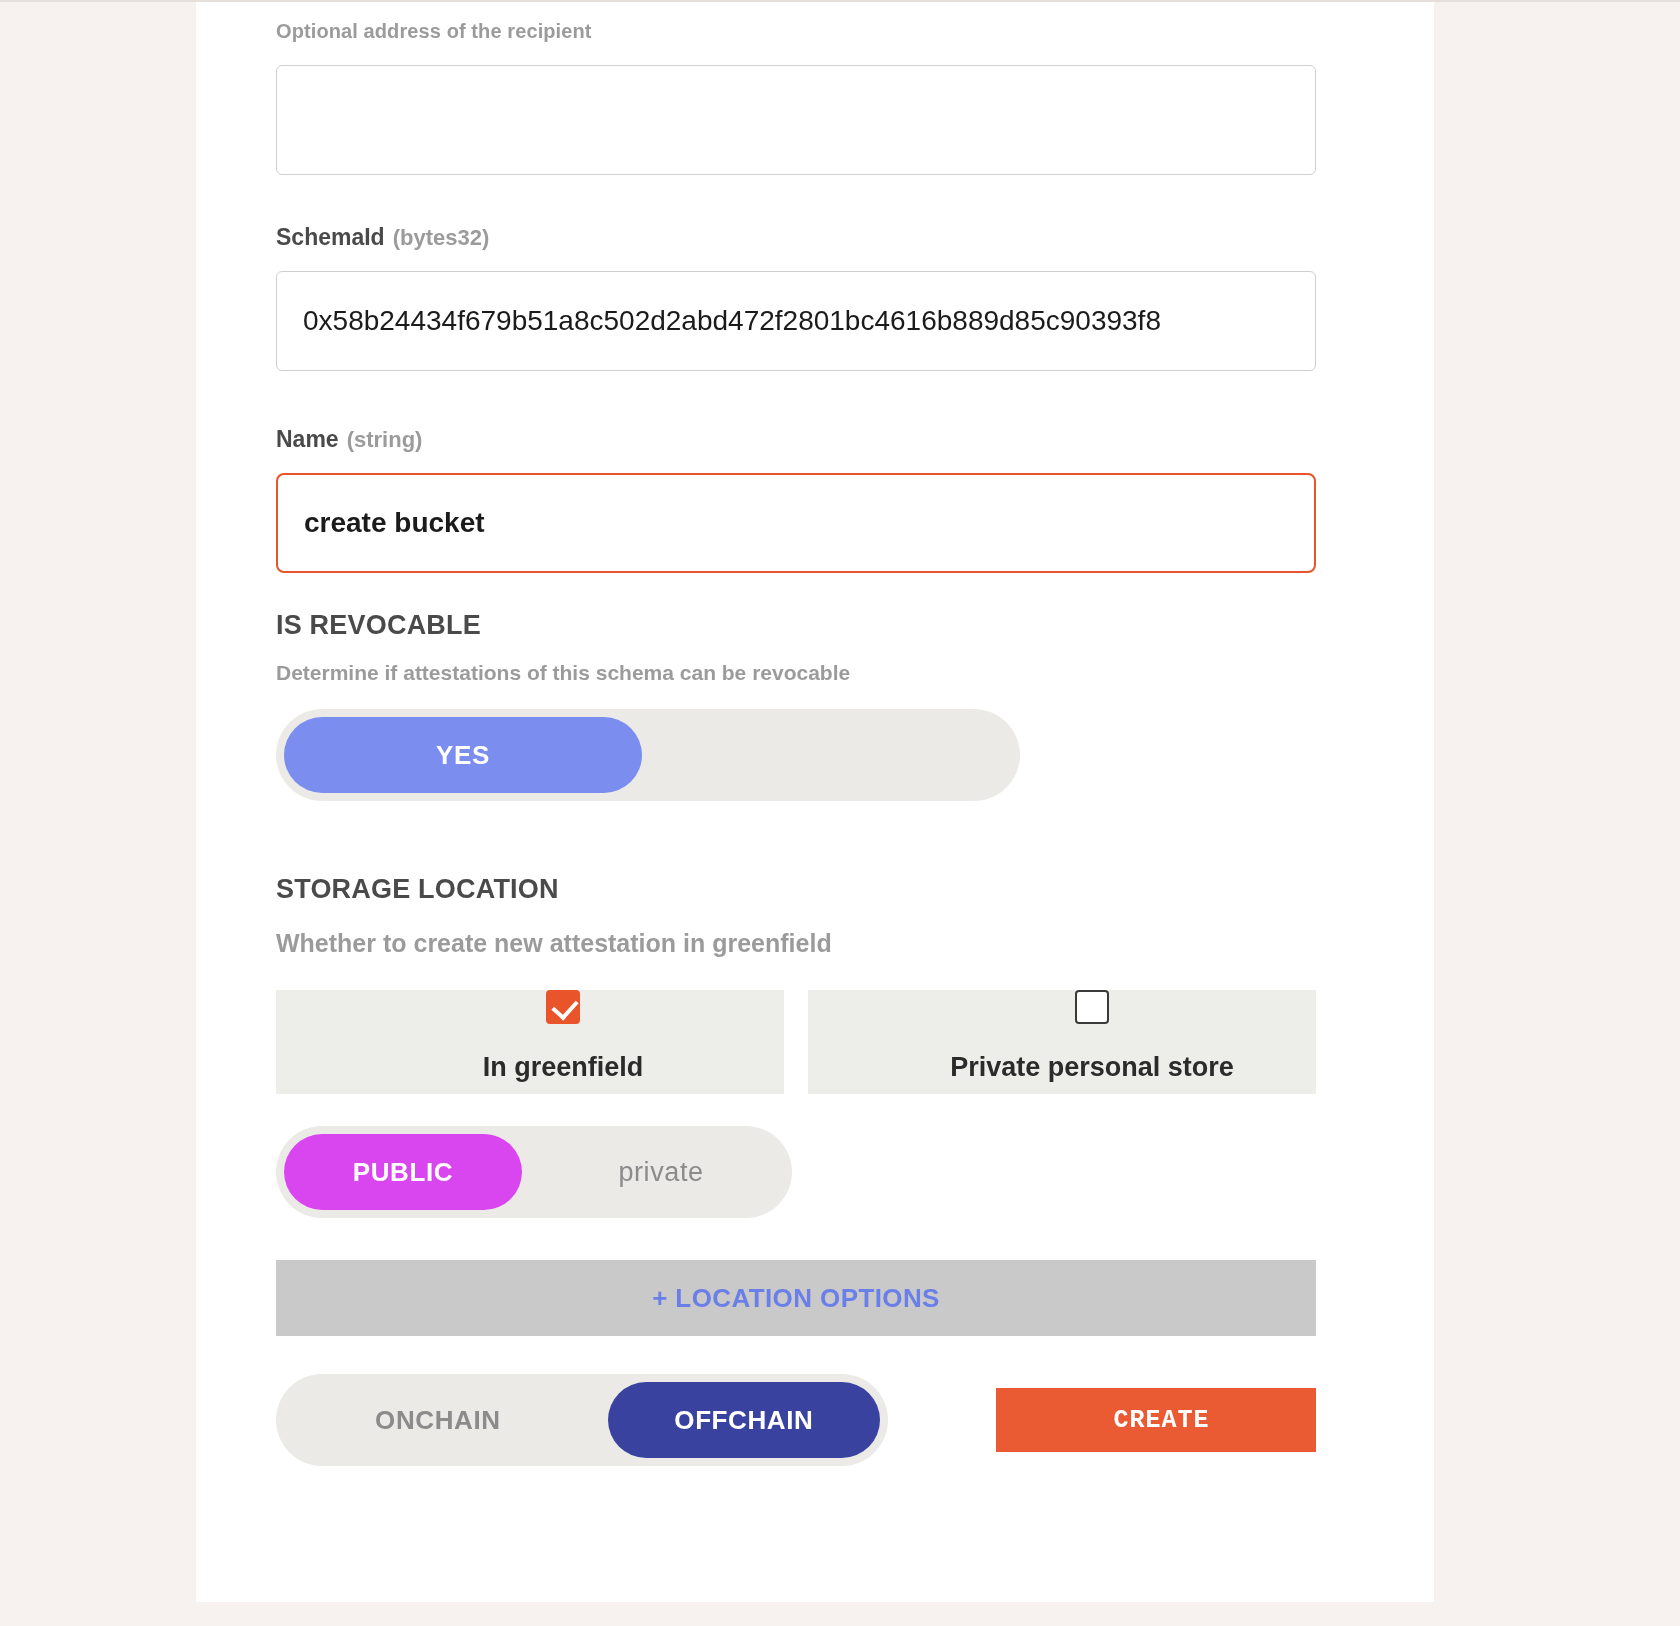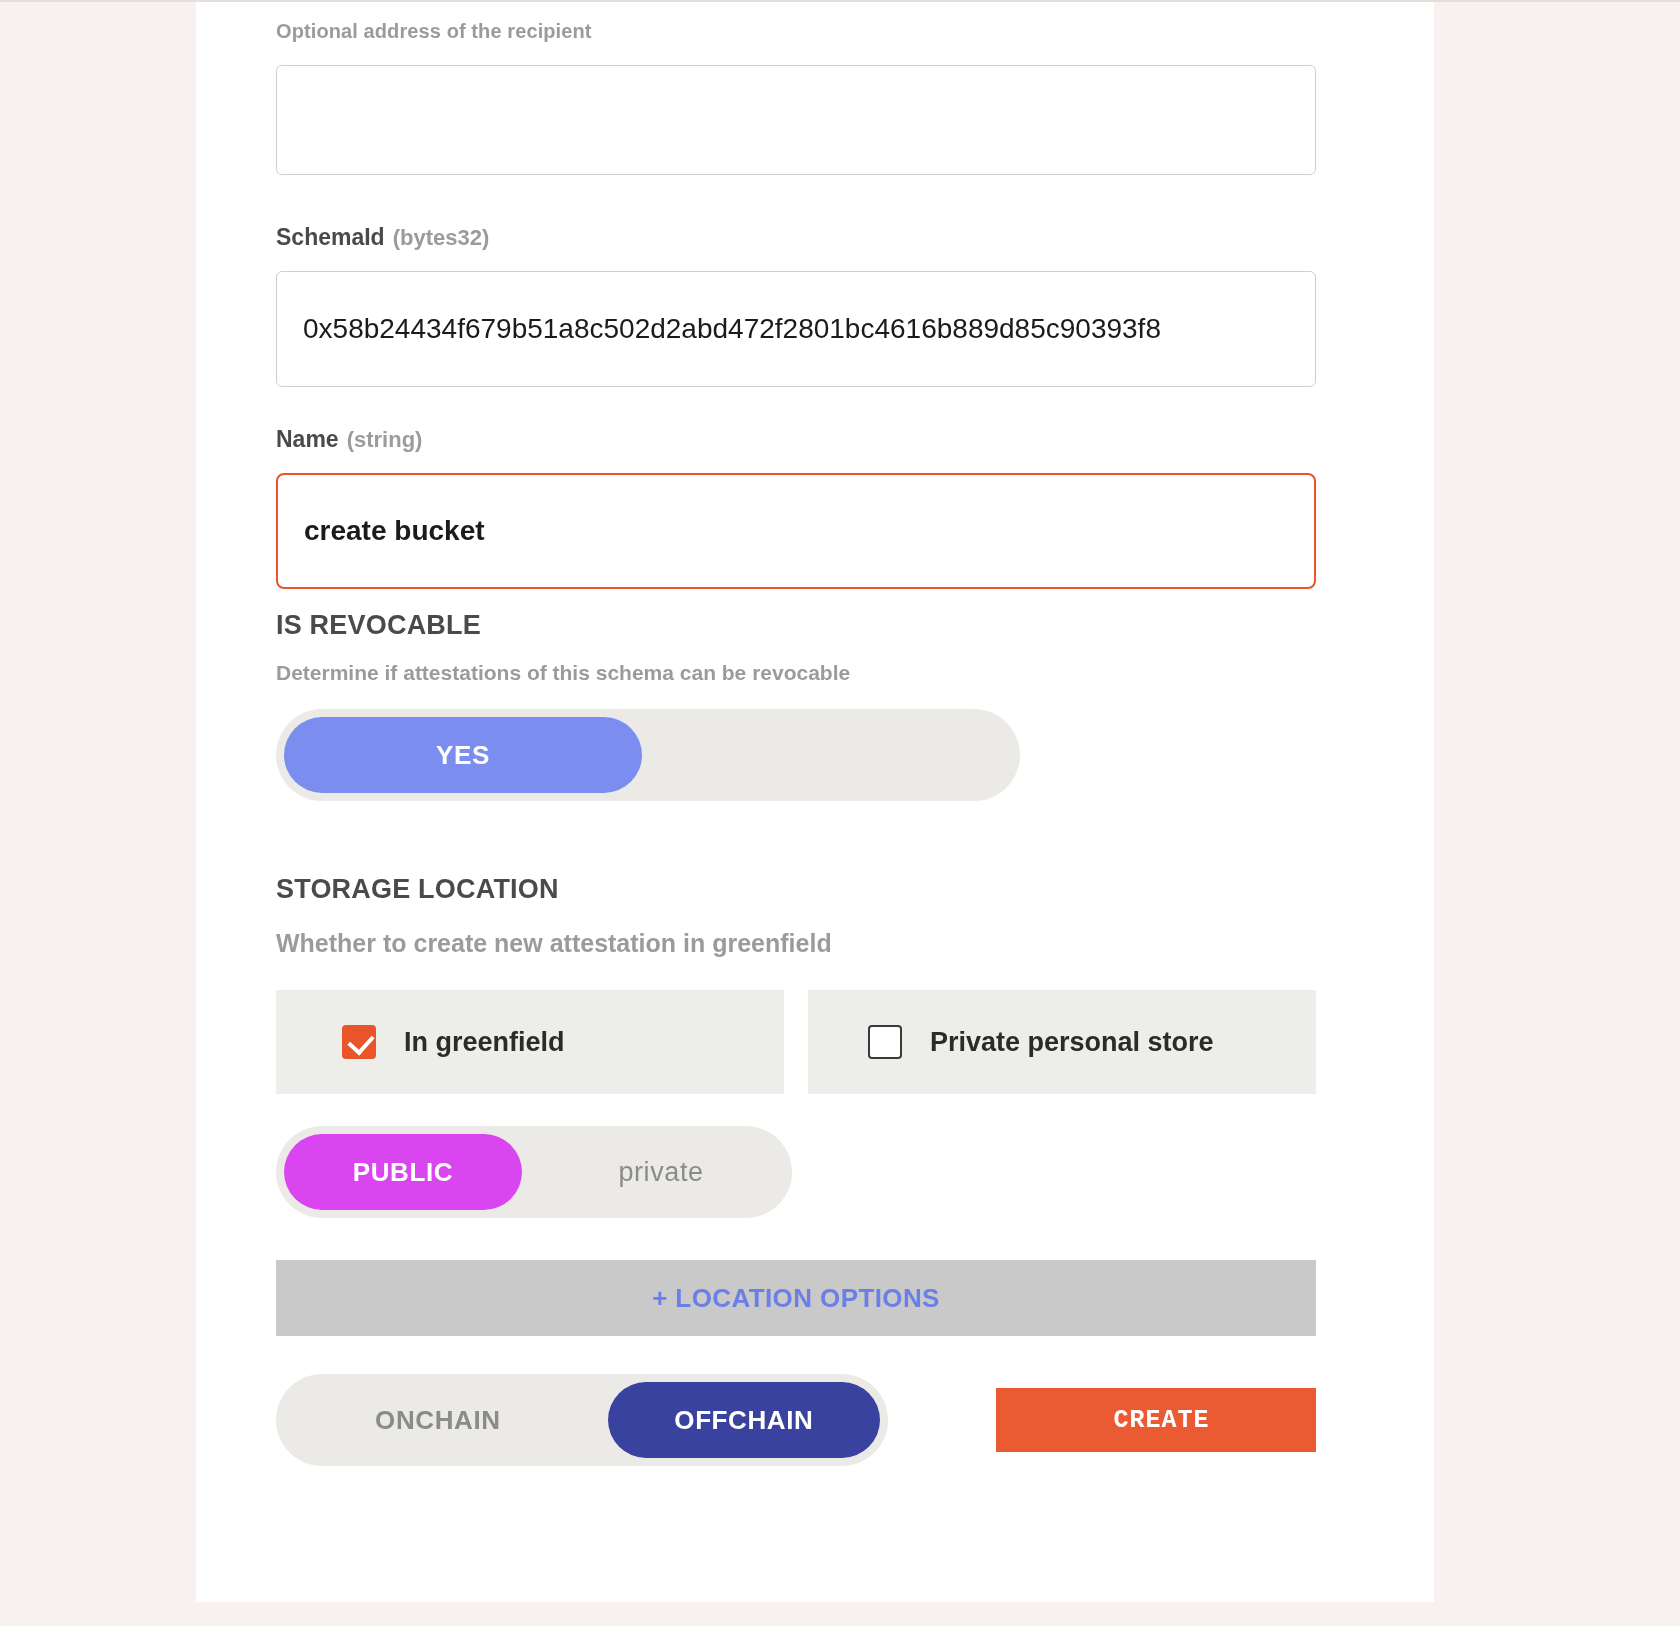--- a/index.html
+++ b/index.html
@@ -60,21 +60,21 @@
   .field-label .type {
     color: #9b9b9b;
     font-weight: bold;
     margin-left: 8px;
     font-size: 22px;
   }
 
   .text-input {
     box-sizing: border-box;
     width: 1040px;
-    height: 116px;
+    height: 100px;
     border: 1.5px solid #cfcfcf;
     border-radius: 6px;
     background: #fff;
     font-size: 28px;
     color: #1b1b1b;
     padding: 0 26px;
     font-family: "Liberation Sans", sans-serif;
     outline: none;
   }
   .text-input.tall {
@@ -152,20 +152,21 @@
   }
   .check-card {
     background: #ededea;
     height: 104px;
     display: flex;
     align-items: center;
     box-sizing: border-box;
     padding-left: 66px;
     gap: 28px;
     cursor: pointer;
+    flex-direction: column;
   }
   .check-card.left { width: 508px; }
   .check-card.right { width: 508px; padding-left: 60px; }
   .cbox {
     width: 34px;
     height: 34px;
     box-sizing: border-box;
     border: 2.5px solid #3a3a3a;
     border-radius: 4px;
     background: #fff;

